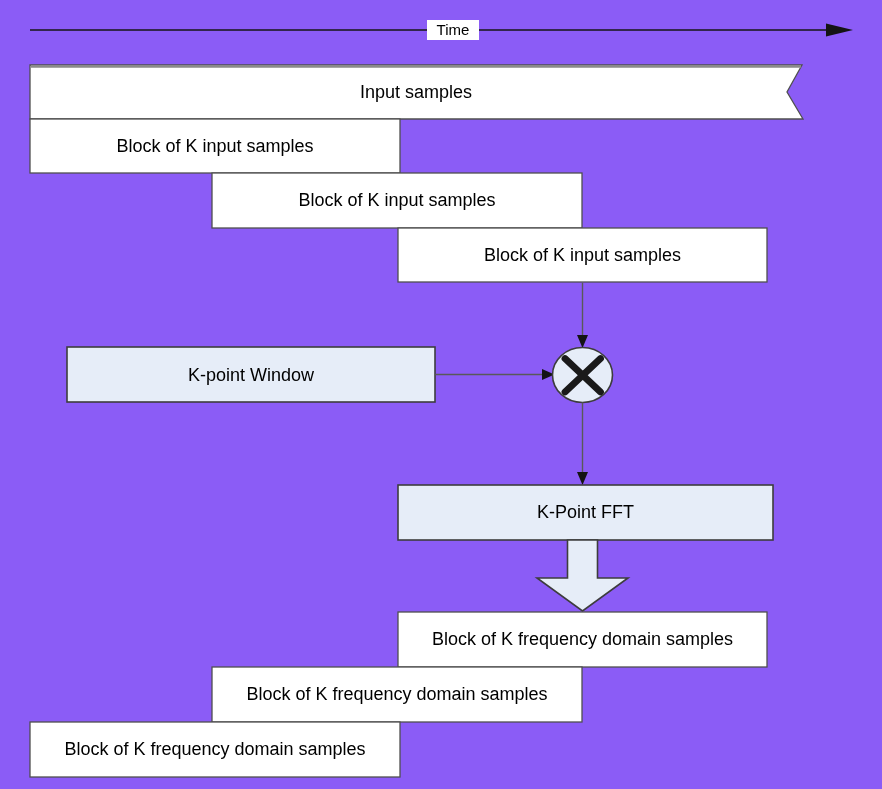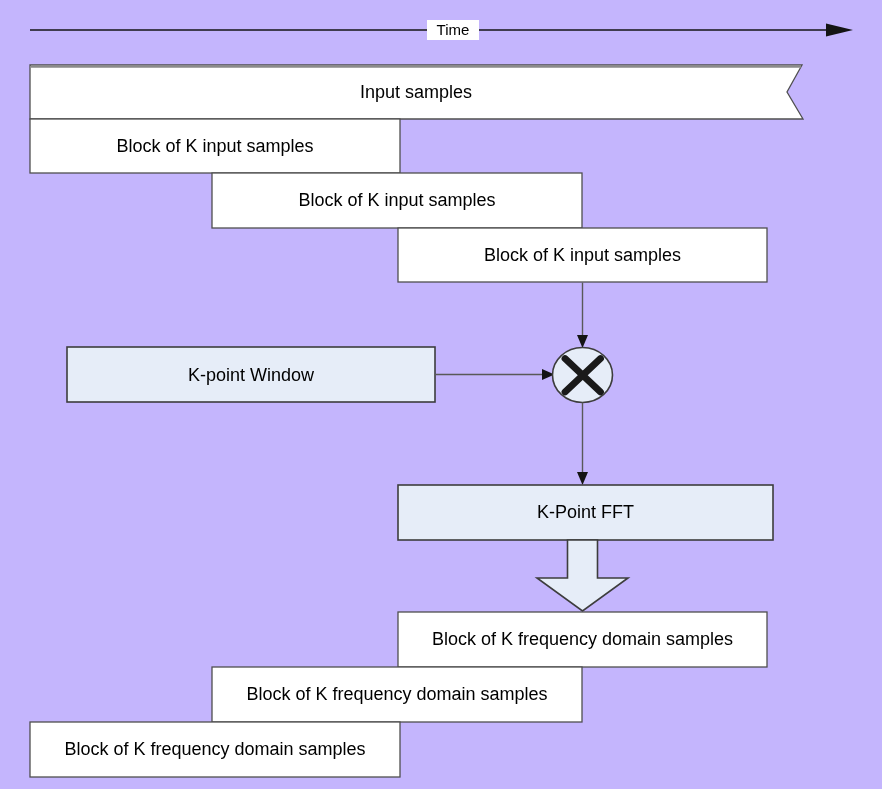--- a/index.html
+++ b/index.html
@@ -7,21 +7,21 @@
     padding: 0;
     background: #ffffff;
     width: 882px;
     height: 789px;
     overflow: hidden;
   }
   .stage {
     position: relative;
     width: 882px;
     height: 789px;
-    background: #c4b5fd;
+    background: #8b5cf6;
   }
   svg { display: block; }
   .lbl {
     font-family: "Liberation Sans", sans-serif;
     font-size: 18px;
     fill: #000000;
     text-anchor: middle;
   }
   .time-lbl {
     font-family: "Liberation Sans", sans-serif;

